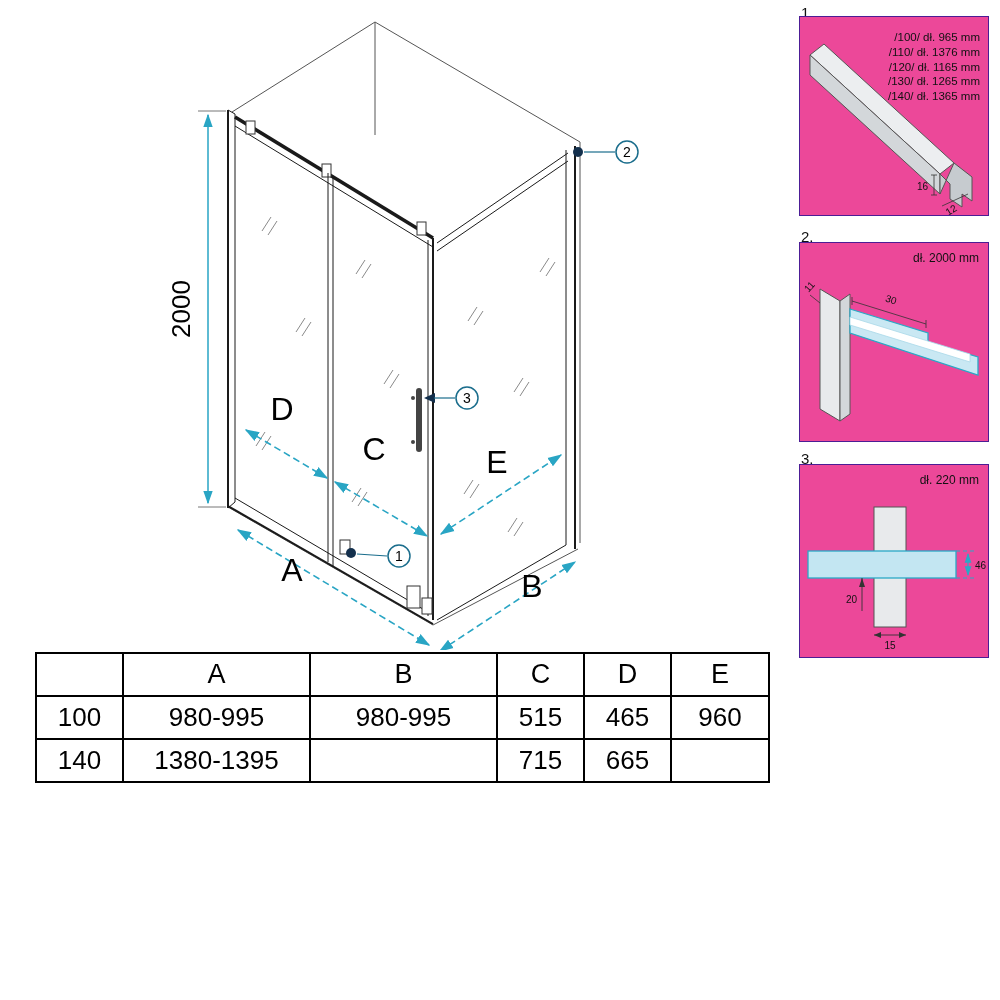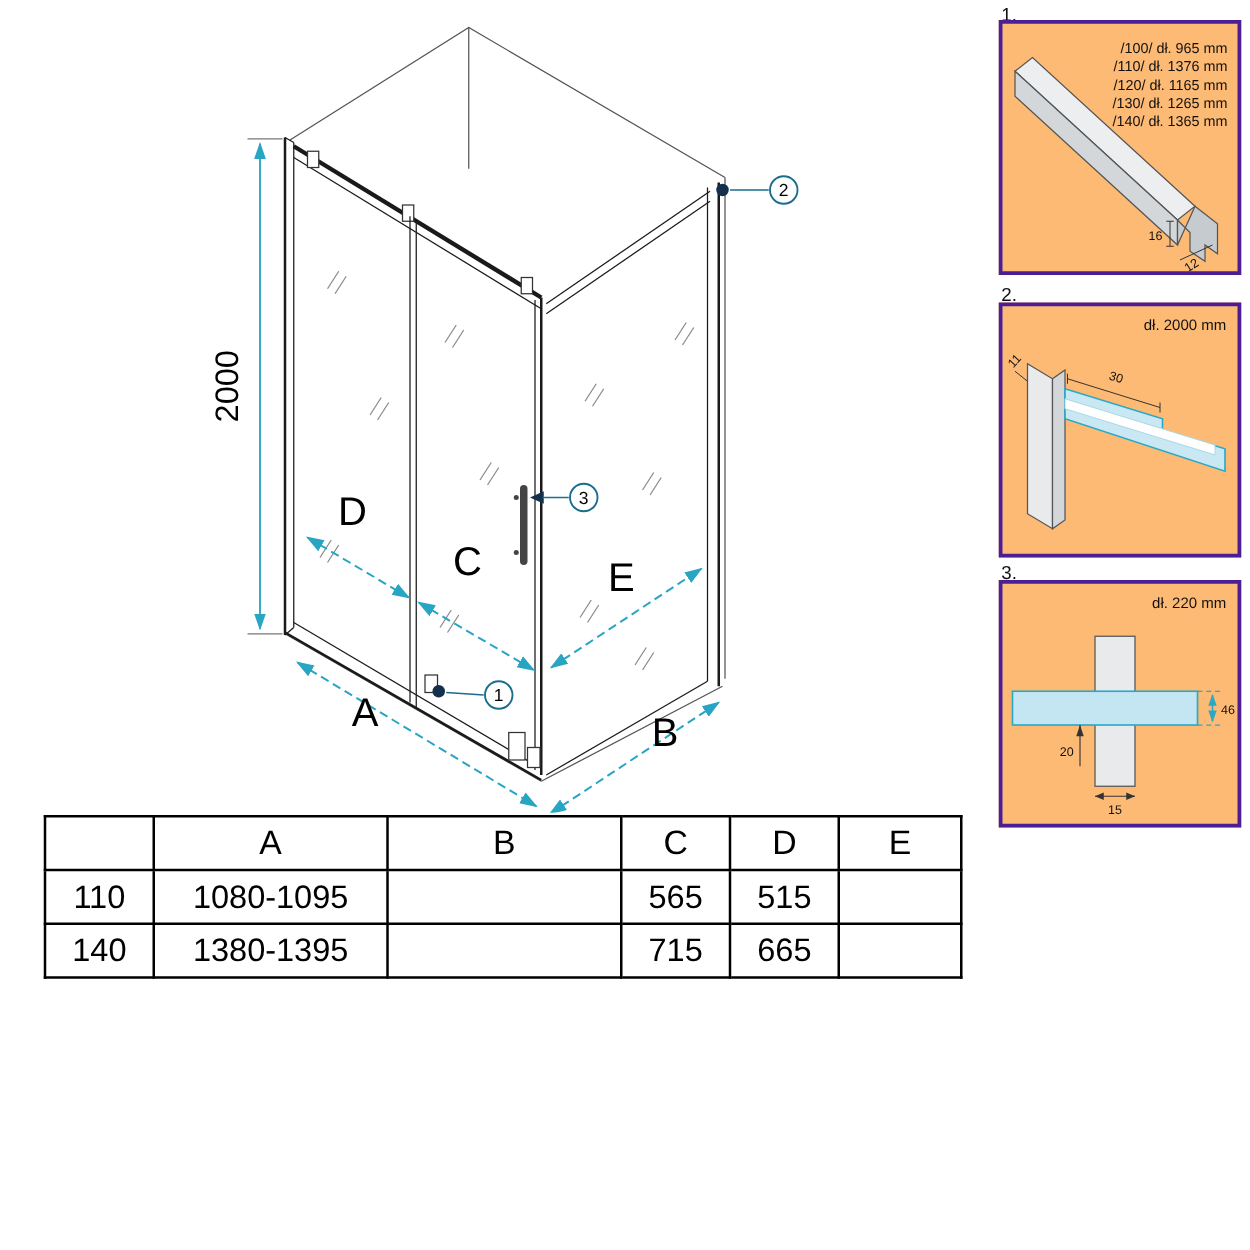--- a/index.html
+++ b/index.html
@@ -1,19 +1,19 @@
 <!DOCTYPE html>
 <html><head>
 <meta charset="utf-8">
 <style>
   html,body{margin:0;padding:0;background:#fff;}
   body{width:1000px;height:1000px;position:relative;font-family:"Liberation Sans",sans-serif;color:#000;overflow:hidden;}
   .abs{position:absolute;}
   
-  .detail-box{position:absolute;border:3px solid #4c1d95;background:#fdba74;}
+  .detail-box{position:absolute;border:1px solid #4c1d95;background:#ec4899;}
   .detail-num{position:absolute;font-size:15px;color:#111;}
   .len-label{position:absolute;top:8px;right:9px;font-size:12px;color:#111;text-align:center;}
   .sizes-list{position:absolute;top:13px;right:8px;text-align:right;font-size:11.5px;line-height:14.8px;color:#111;}
   
   .spec-table{position:absolute;left:35px;top:652px;border-collapse:collapse;table-layout:fixed;}
   .spec-table td,.spec-table th{border:2px solid #000;text-align:center;vertical-align:middle;
      font-weight:400;font-size:26px;padding:0;height:41px;background:#fff;}
   .spec-table th{font-size:27px;}
   .c0{width:85px;}.c1{width:185px;}.c2{width:185px;}.c3{width:85px;}.c4{width:85px;}.c5{width:96px;}
   svg text{font-family:"Liberation Sans",sans-serif;}
@@ -215,26 +215,26 @@
   <tbody>
       <tr>
     <th class="c0"></th>
     <th class="c1">A</th>
     <th class="c2">B</th>
     <th class="c3">C</th>
     <th class="c4">D</th>
     <th class="c5">E</th>
   </tr>
   <tr>
-    <td>110</td>
-    <td>1080-1095</td>
-    <td></td>
-    <td>565</td>
+    <td>100</td>
+    <td>980-995</td>
+    <td>980-995</td>
     <td>515</td>
-    <td></td>
+    <td>465</td>
+    <td>960</td>
   </tr>
   <tr>
     <td>140</td>
     <td>1380-1395</td>
     <td></td>
     <td>715</td>
     <td>665</td>
     <td></td>
   </tr>
 </tbody>

